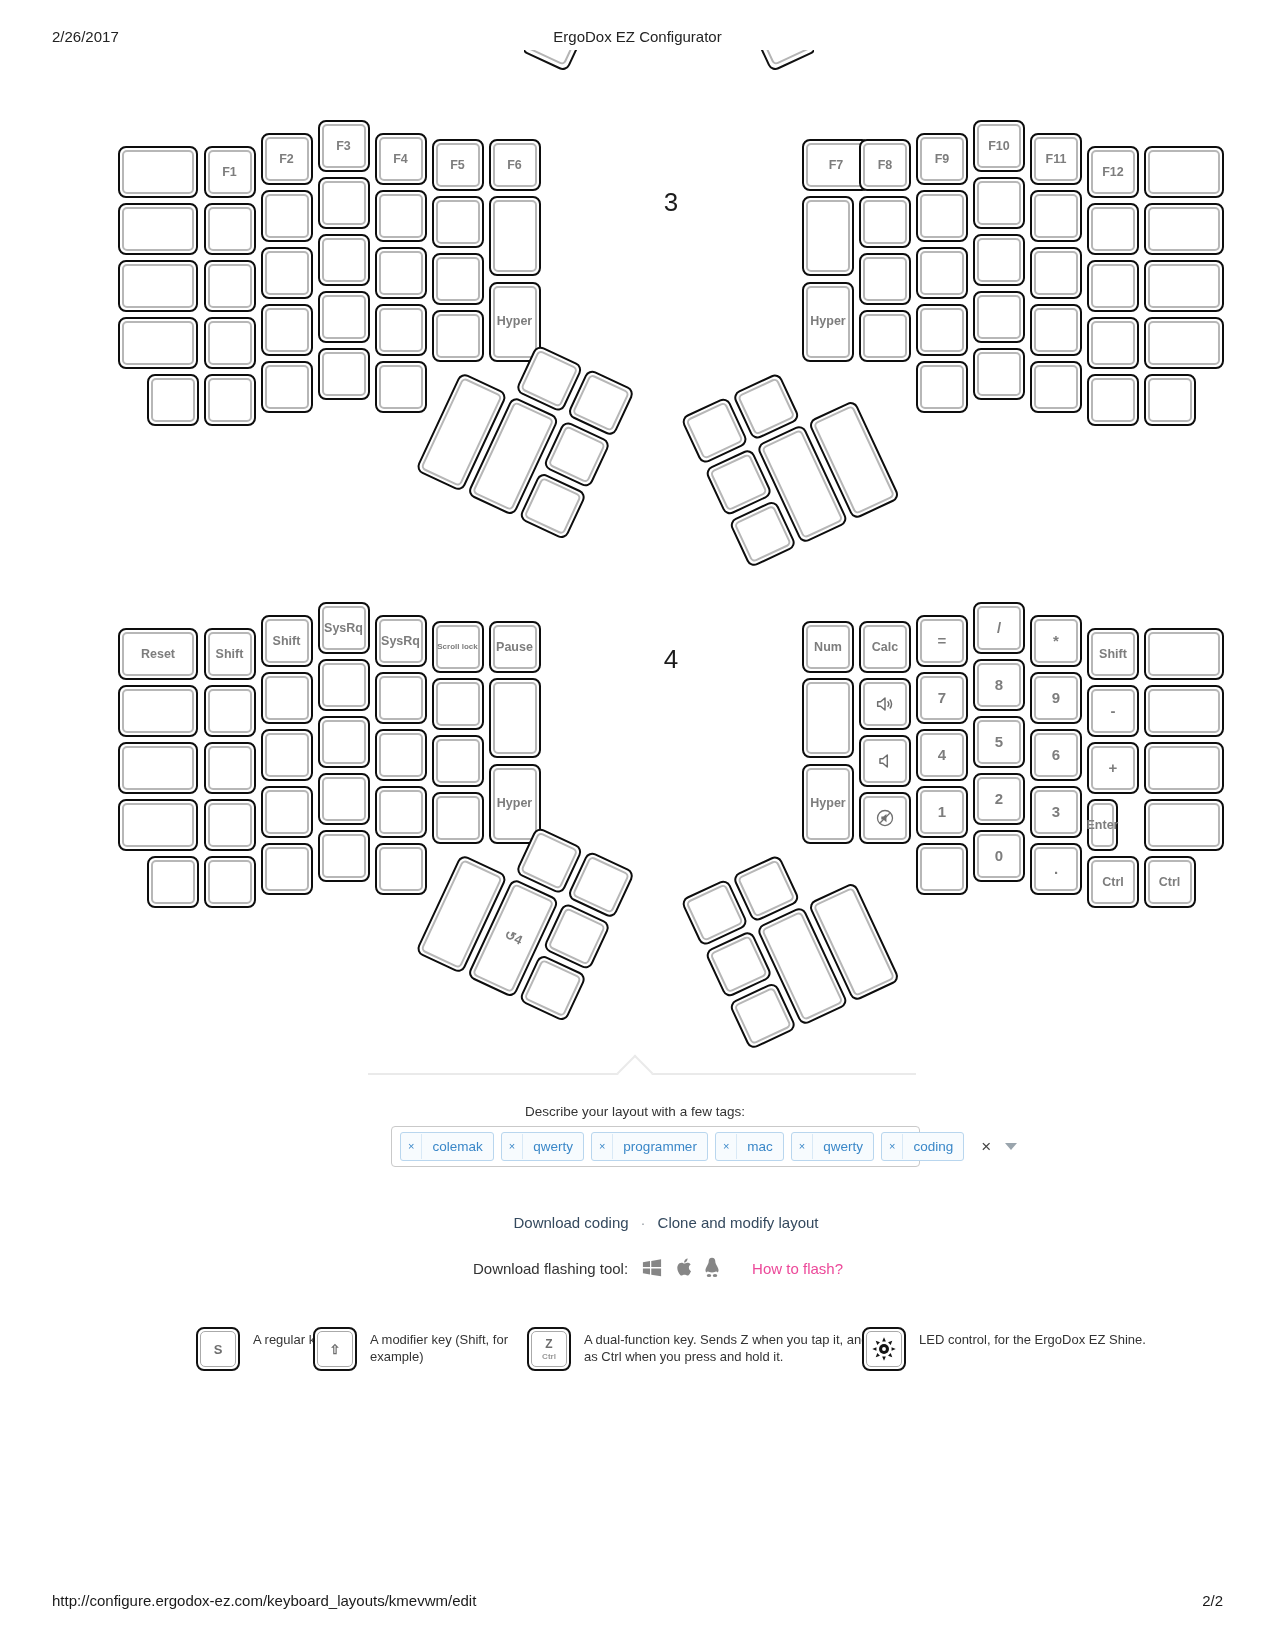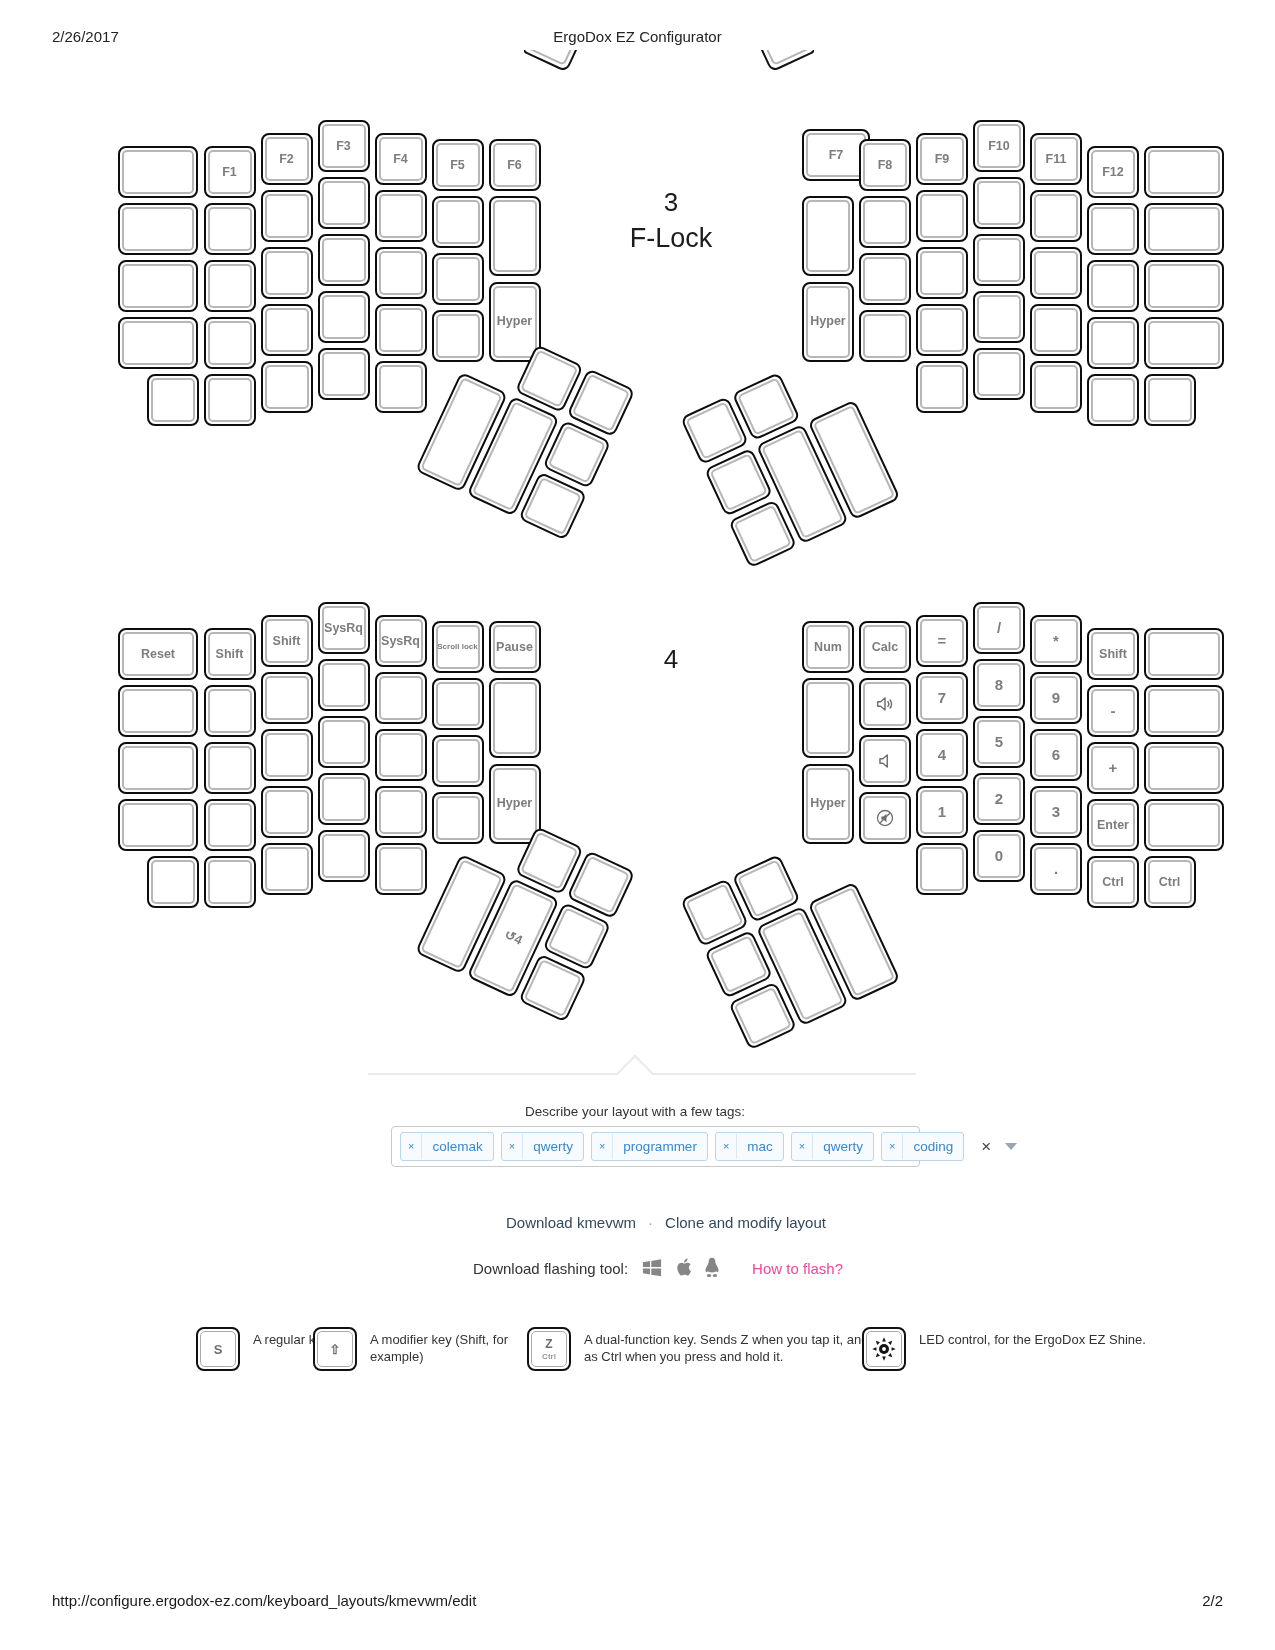--- a/index.html
+++ b/index.html
@@ -79,21 +79,20 @@
     </div>
 </div>
 <div class="frag-clip" style="left:748px;">
   <div class="frag-key" style="left:10px;top:-38px;transform:rotate(-25deg);">
       <div class="ki"></div>
     </div>
 </div>
 
 <div class="layer-title" style="top:186px;">
   <div class="layer-num">3</div>
-  <div class="layer-name">F-Lock</div>
 </div>
 <div id="l3-left" class="kb-half" style="left:118px;top:120px;">
     <div class="key" style="left: 0px; top: 26px; width: 80px; height: 52px;">
       <div class="ki"></div>
     </div>
     <div class="key" style="left: 0px; top: 83px; width: 80px; height: 52px;">
       <div class="ki"></div>
     </div>
     <div class="key" style="left: 0px; top: 140px; width: 80px; height: 52px;">
       <div class="ki"></div>
@@ -187,21 +186,21 @@
     </div>
     <div class="key" style="left: 370.5px; top: 161.5px; width: 52px; height: 80px;">
       <div class="ki"></div>
       <span class="kl" style="font-size: 12.5px;">Hyper</span>
     </div>
     <div class="key" style="left: 28.5px; top: 254px; width: 52px; height: 52px;">
       <div class="ki"></div>
     </div>
   </div>
 <div id="l3-right" class="kb-half" style="left:802px;top:120px;">
-    <div class="key" style="left: 0px; top: 9px; width: 68px; height: 52px;">
+    <div class="key" style="left: 0px; top: 19px; width: 68px; height: 52px;">
       <div class="ki"></div>
       <span class="kl" style="font-size: 12.5px;">F7</span>
     </div>
     <div class="key" style="left: 0px; top: 76px; width: 52px; height: 80px;">
       <div class="ki"></div>
     </div>
     <div class="key" style="left: 0px; top: 161.5px; width: 52px; height: 80px;">
       <div class="ki"></div>
       <span class="kl" style="font-size: 12.5px;">Hyper</span>
     </div>
@@ -556,21 +555,21 @@
       <span class="kl" style="font-size: 12.5px;">Shift</span>
     </div>
     <div class="key" style="left: 285px; top: 83px; width: 52px; height: 52px;">
       <div class="ki"></div>
       <span class="kl" style="font-size: 15px;">-</span>
     </div>
     <div class="key" style="left: 285px; top: 140px; width: 52px; height: 52px;">
       <div class="ki"></div>
       <span class="kl" style="font-size: 15px;">+</span>
     </div>
-    <div class="key" style="left: 285px; top: 197px; width: 52px; height: 52px;">
+    <div class="key" style="left: 285px; top: 197px; width: 31px; height: 52px;">
       <div class="ki"></div>
       <span class="kl" style="font-size: 12.5px;">Enter</span>
     </div>
     <div class="key" style="left: 285px; top: 254px; width: 52px; height: 52px;">
       <div class="ki"></div>
       <span class="kl" style="font-size: 12.5px;">Ctrl</span>
     </div>
     <div class="key" style="left: 342px; top: 26px; width: 80px; height: 52px;">
       <div class="ki"></div>
     </div>
@@ -657,21 +656,21 @@
     </span>
     <span class="tag-pill">
       <span class="tag-x">×</span>
       <span class="tag-t">coding</span>
     </span>
     <span class="tags-clear">×</span>
     <span class="tags-caret"></span>
   </div>
 
 <div class="links-row">
-  <a href="#">Download kmevwm</a><span class="links-dot">·</span><a href="#">Clone and modify layout</a>
+  <a href="#">Download coding</a><span class="links-dot">·</span><a href="#">Clone and modify layout</a>
 </div>
 
 <div class="flash-row">
   <span class="flash-label">Download flashing tool:</span><span class="ficon"><svg width="22" height="20" viewBox="0 0 24 22" fill="#868686">
         <path d="M2 5.8 9.8 4.5v6.6H2zM11.2 4.3 22 2.6v8.5H11.2zM2 12.6h7.8v6.6L2 17.9zM11.2 12.6H22v8.5l-10.8-1.7z"></path>
       </svg></span><span class="ficon"><svg width="20" height="22" viewBox="0 0 24 26" fill="#868686">
         <path d="M19 13.8c0-2.6 2.1-3.8 2.2-3.9-1.2-1.8-3.1-2-3.7-2.1-1.6-.2-3.1 1-3.9 1-.8 0-2-1-3.4-.9-1.7 0-3.3 1-4.2 2.6-1.8 3.1-.5 7.7 1.3 10.2.9 1.2 1.9 2.6 3.2 2.5 1.3 0 1.8-.8 3.3-.8s2 .8 3.4.8c1.4 0 2.3-1.2 3.1-2.5.9-1.4 1.3-2.8 1.4-2.9-.1 0-2.7-1-2.7-4zM16.4 6.2c.7-.9 1.2-2.1 1.1-3.3-1 0-2.3.7-3.1 1.6-.7.8-1.3 2-1.1 3.2 1.2.1 2.4-.6 3.1-1.5z"></path>
       </svg></span><span class="ficon"><svg width="18" height="22" viewBox="0 0 24 28" fill="#868686">
         <path d="M12 1.8c-3 0-4.4 2.2-4.4 4.8 0 2.1-.9 3.6-1.9 5.4-1.2 2.1-2.4 4.3-2.4 6.4 0 1.2.4 2.2 1 2.8.5-.7 1.4-1.1 2.4-1.1 1.1 0 2 1.2 5.3 1.2s4.2-1.2 5.3-1.2c1 0 1.9.4 2.4 1.1.6-.6 1-1.6 1-2.8 0-2.1-1.2-4.3-2.4-6.4-1-1.8-1.9-3.3-1.9-5.4 0-2.6-1.4-4.8-4.4-4.8z"></path>
         <ellipse cx="8" cy="25.2" rx="3" ry="2"></ellipse>

